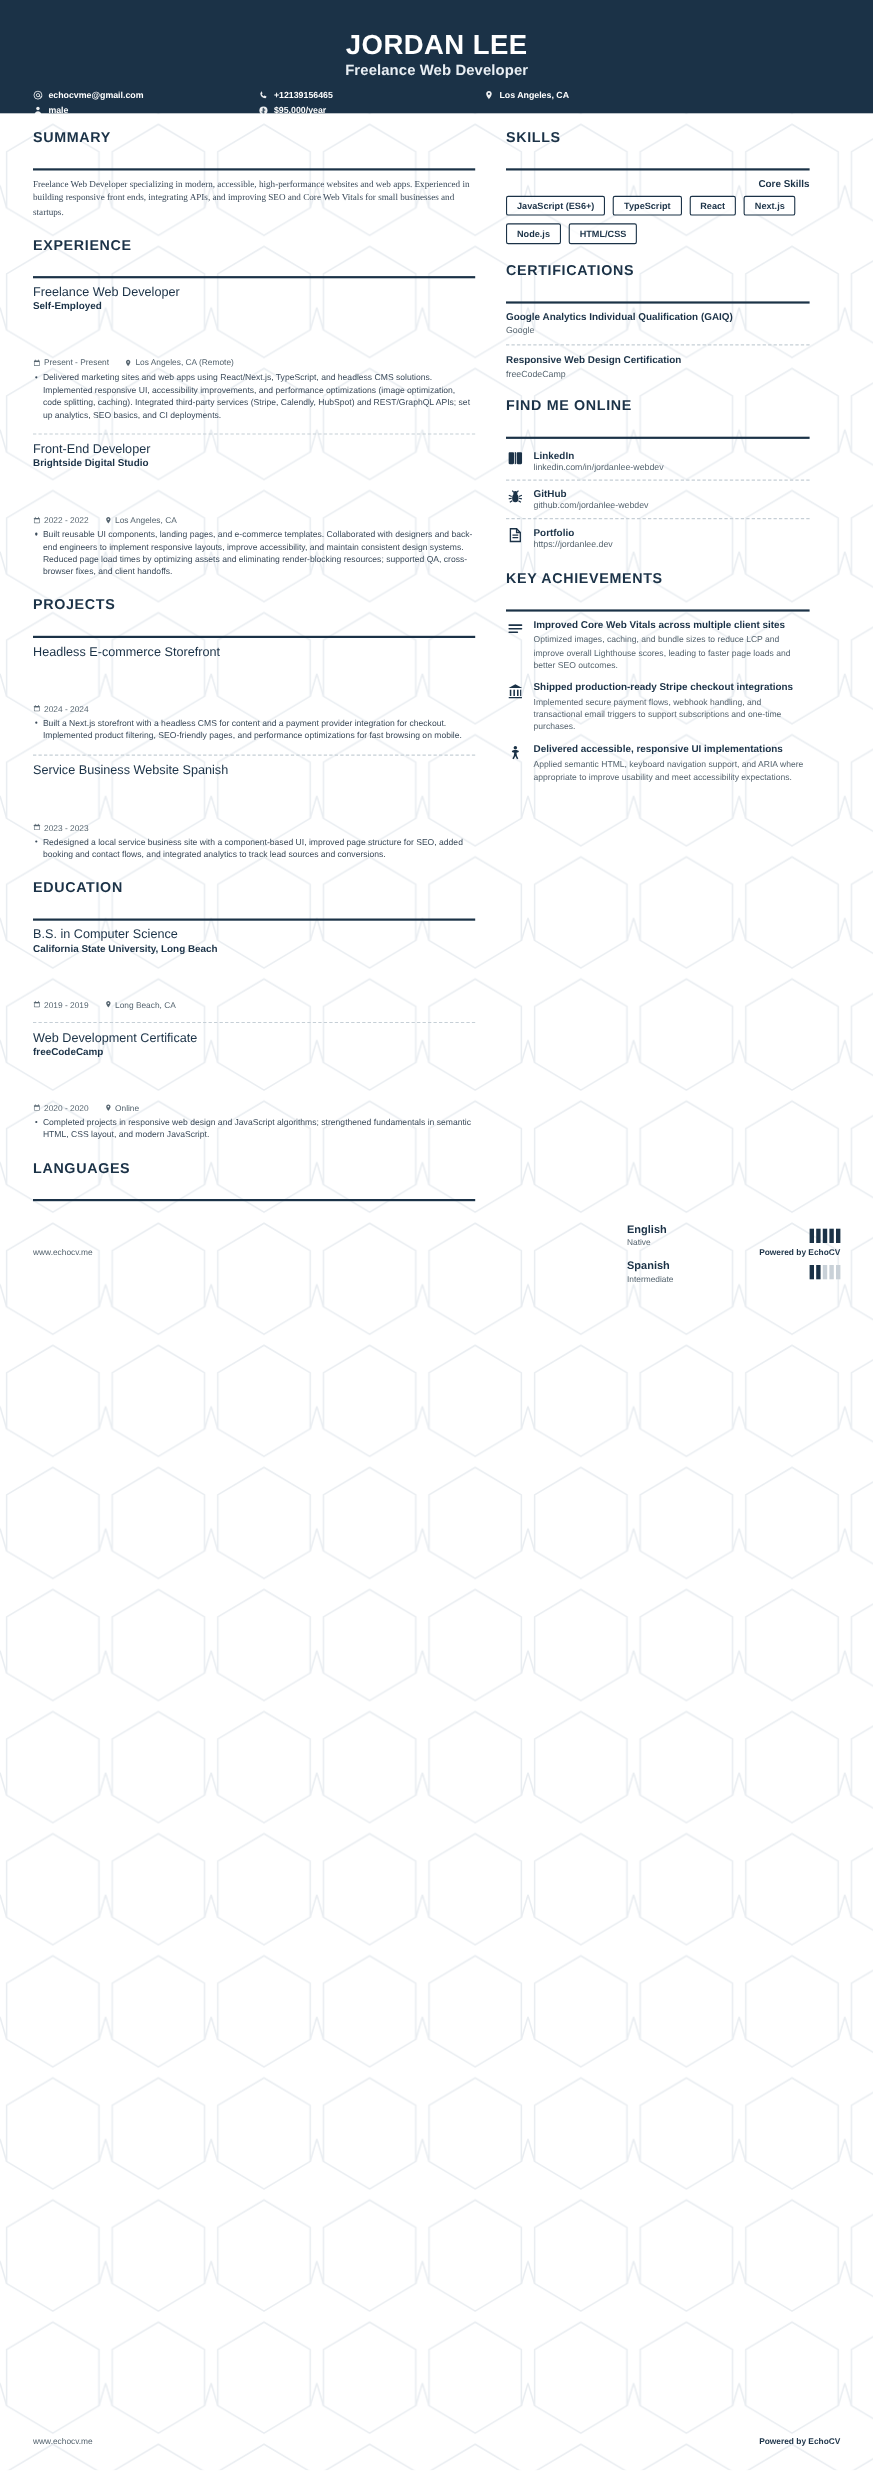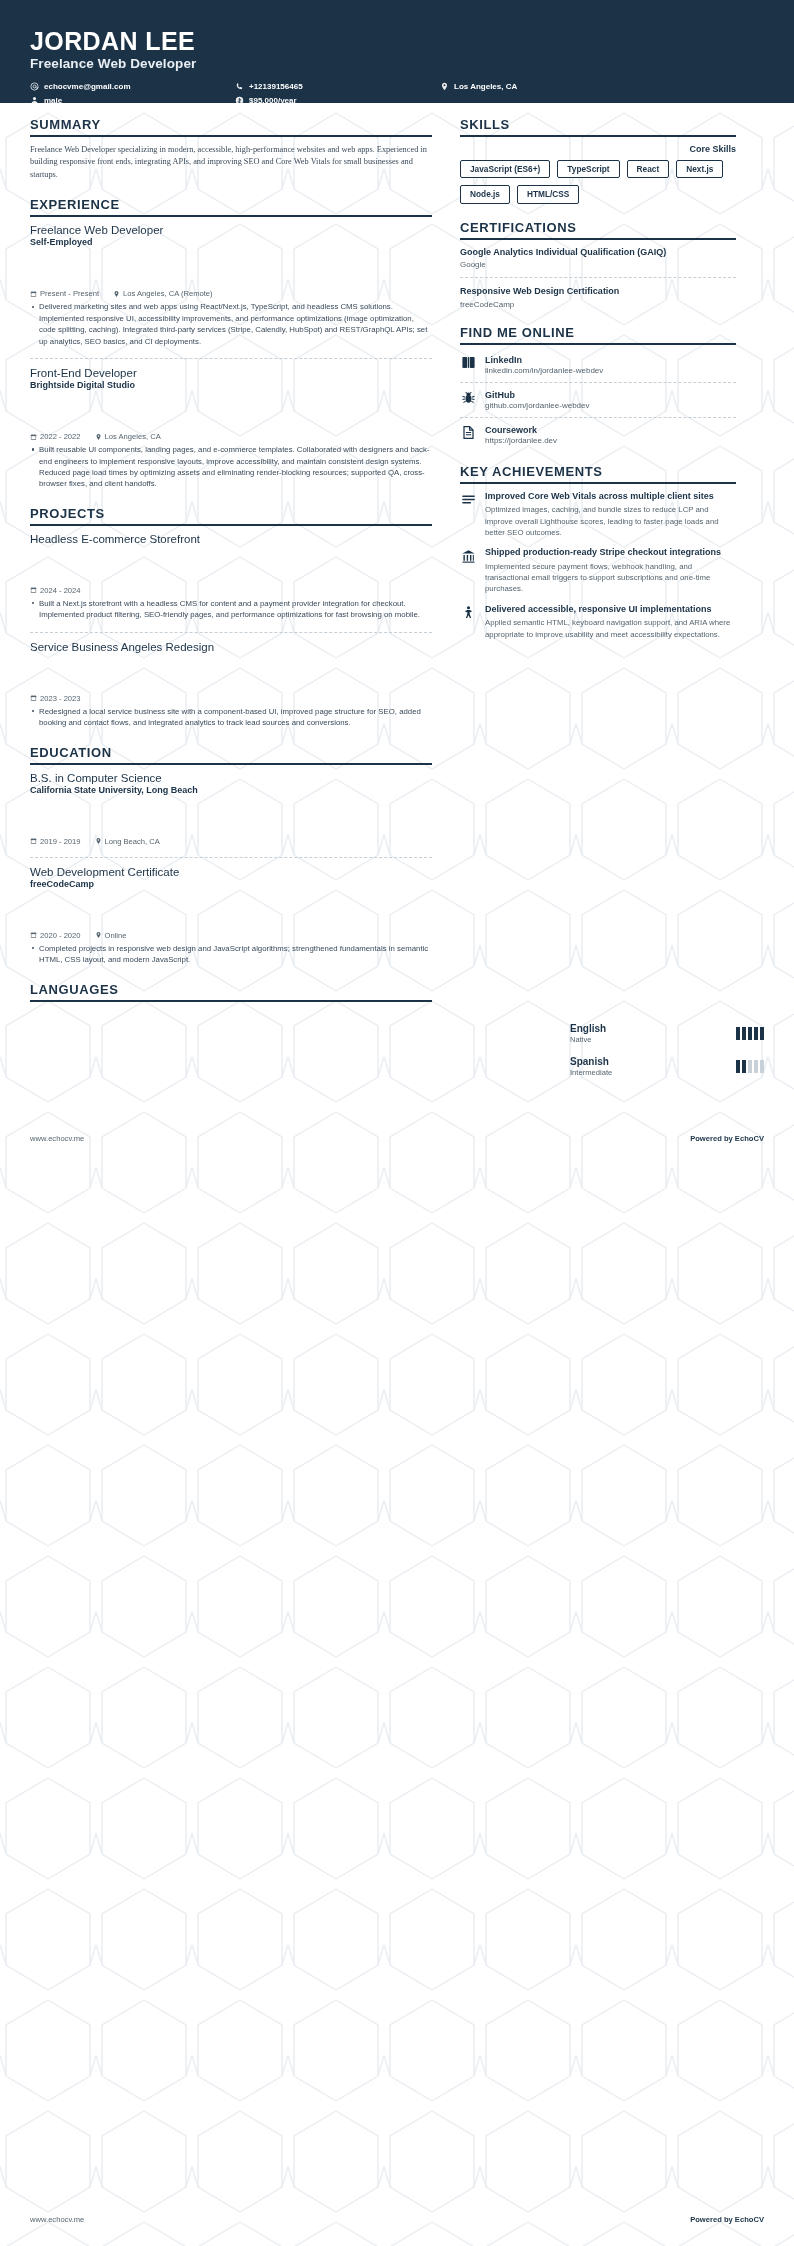--- a/index.html
+++ b/index.html
@@ -26,20 +26,21 @@
   }
   
   .header{
     position:relative;
     z-index:2;
     background:#1b3247;
     color:#ffffff;
     padding:28px 30px 16px 30px;
     box-sizing:border-box;
     height:103px;
+    text-align:center;
   }
   .name{
     font-size:25px;
     font-weight:bold;
     letter-spacing:.4px;
     line-height:1.05;
     margin:0 0 2px 0;
     color:#ffffff;
   }
   .role{
@@ -72,21 +73,21 @@
   .col-left{width:402px;flex:none;}
   .col-right{width:276px;flex:none;}
   .sec{margin-top:16px;}
   .sec:first-child{margin-top:14px;}
   .sec-title{
     font-size:13px;
     font-weight:bold;
     letter-spacing:.6px;
     color:#1b3247;
     text-transform:uppercase;
-    padding-bottom:3px;
+    padding-bottom:21px;
     border-bottom:2.5px solid #1b3247;
     margin-bottom:7px;
   }
   .summary-text{
     font-size:8.3px;
     line-height:1.5;
     color:#3a4a5a;
     margin:0;
     font-family:Liberation Serif, serif;
   }
@@ -394,21 +395,21 @@
                       <rect x="10.6" y="1" width="1.4" height="3"></rect>
                     </svg>
                   </span>2024 - 2024</span>
               </div>
               <ul class="bullets">
                 <li>Built a Next.js storefront with a headless CMS for content and a payment provider integration for checkout. Implemented product filtering, SEO-friendly pages, and performance optimizations for fast browsing on mobile.</li>
               </ul>
             </div>
             <div class="dashed"></div>
             <div class="entry">
-              <div class="e-title">Service Business Angeles Redesign</div>
+              <div class="e-title">Service Business Website Spanish</div>
               <div class="e-meta">
                 <span class="m"><span class="mi">
                     <svg width="7" height="8" viewBox="0 0 16 16" fill="#55646f">
                       <rect x="2" y="3" width="12" height="11" rx="1"></rect>
                       <rect x="3.2" y="6" width="9.6" height="6.8" fill="#ffffff"></rect>
                       <rect x="4" y="1" width="1.4" height="3"></rect>
                       <rect x="10.6" y="1" width="1.4" height="3"></rect>
                     </svg>
                   </span>2023 - 2023</span>
               </div>
@@ -536,21 +537,21 @@
             <div class="dashed" style="margin:4px 0"></div>
             <div class="link-row">
               <span class="link-ico">
                 <svg width="15" height="15" viewBox="0 0 16 16" fill="none" stroke="#1b3247" stroke-width="1.3">
                   <path d="M3.2 1.8h6l3.6 3.6v8.8H3.2z"></path>
                   <path d="M9.2 1.8v3.6h3.6"></path>
                   <path d="M5.2 8h5.6M5.2 10.4h5.6"></path>
                 </svg>
               </span>
               <span>
-                <span class="link-name" style="display:block">Coursework</span>
+                <span class="link-name" style="display:block">Portfolio</span>
                 <span class="link-url" style="display:block">https://jordanlee.dev</span>
               </span>
             </div>
           </div>
       </div>
 
       <div class="sec">
         <div class="sec-title">KEY ACHIEVEMENTS</div>
         <div id="ach-list">
             <div class="ach-row">

